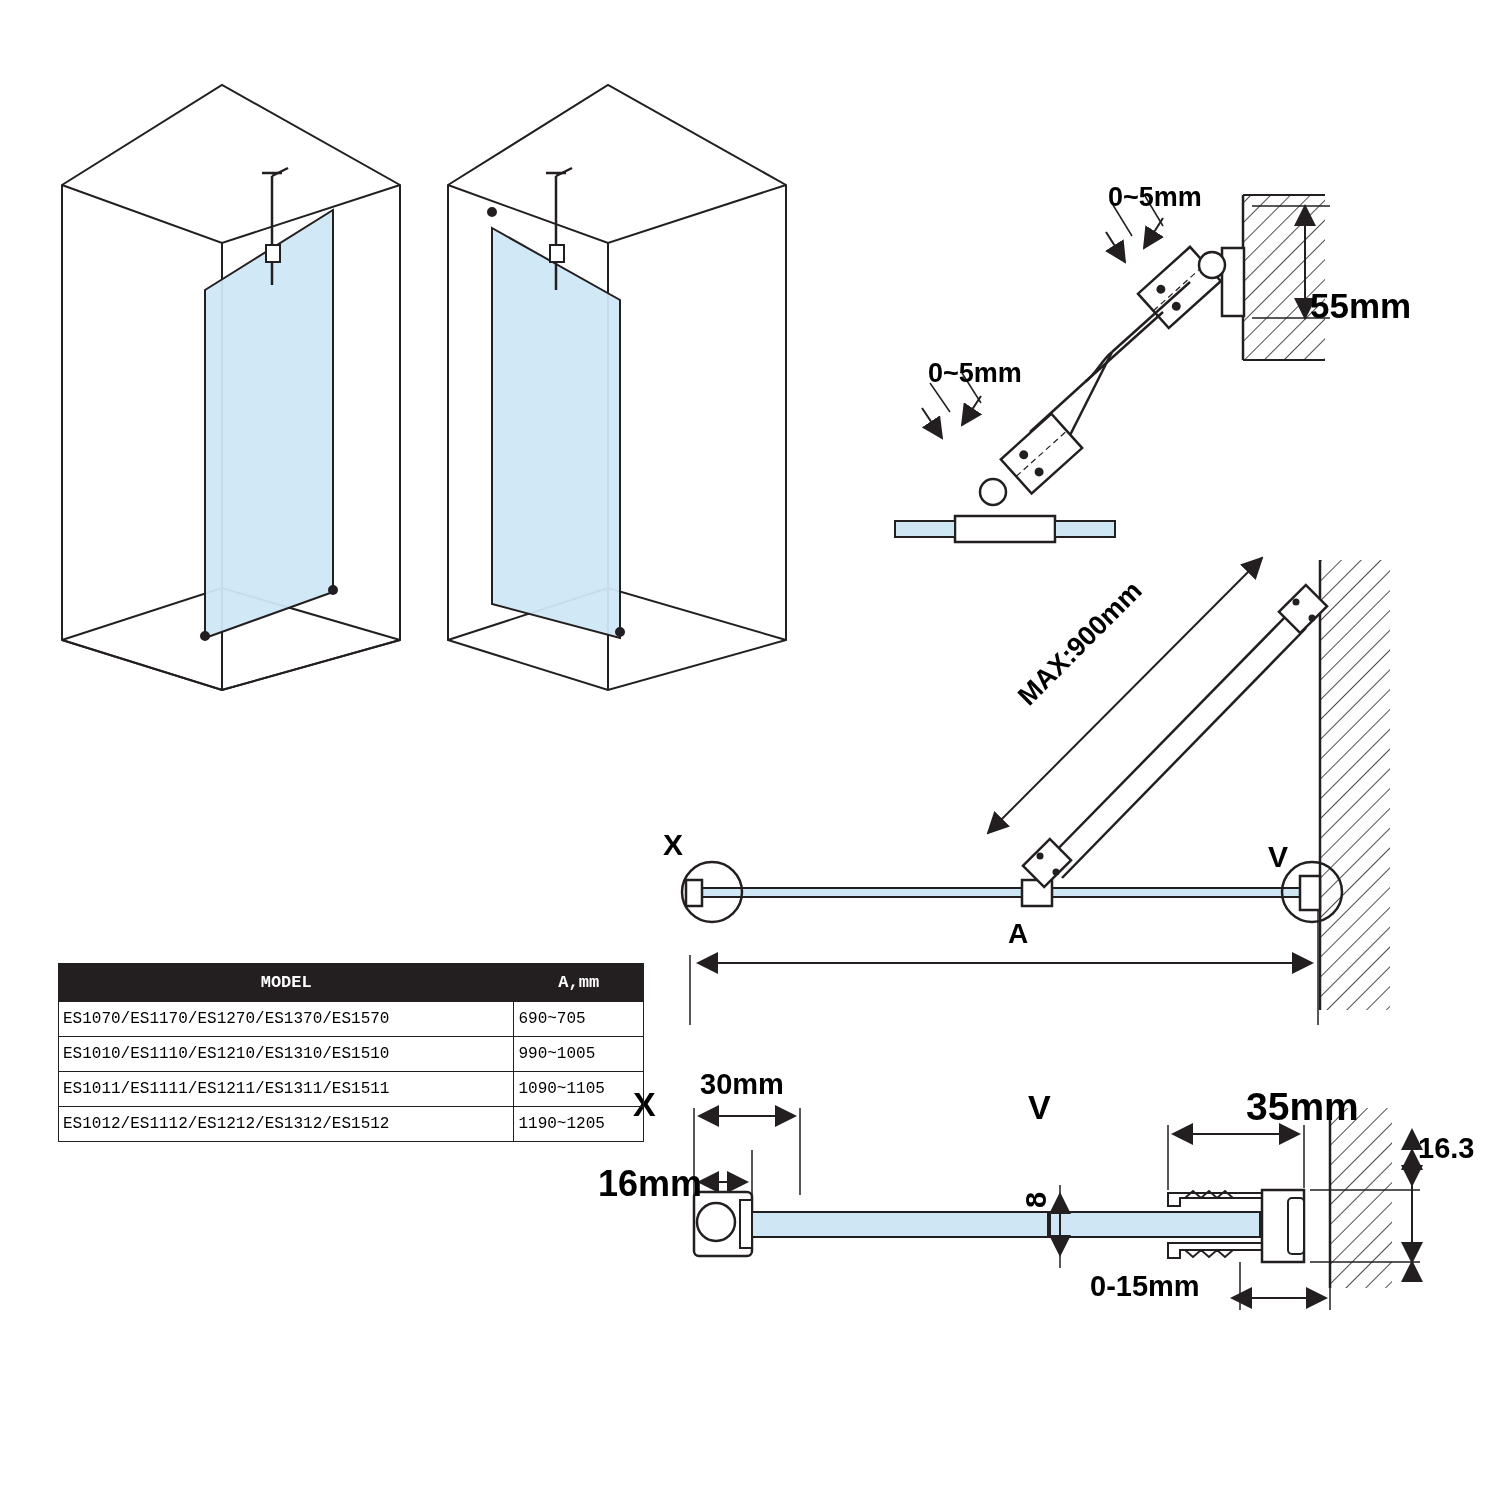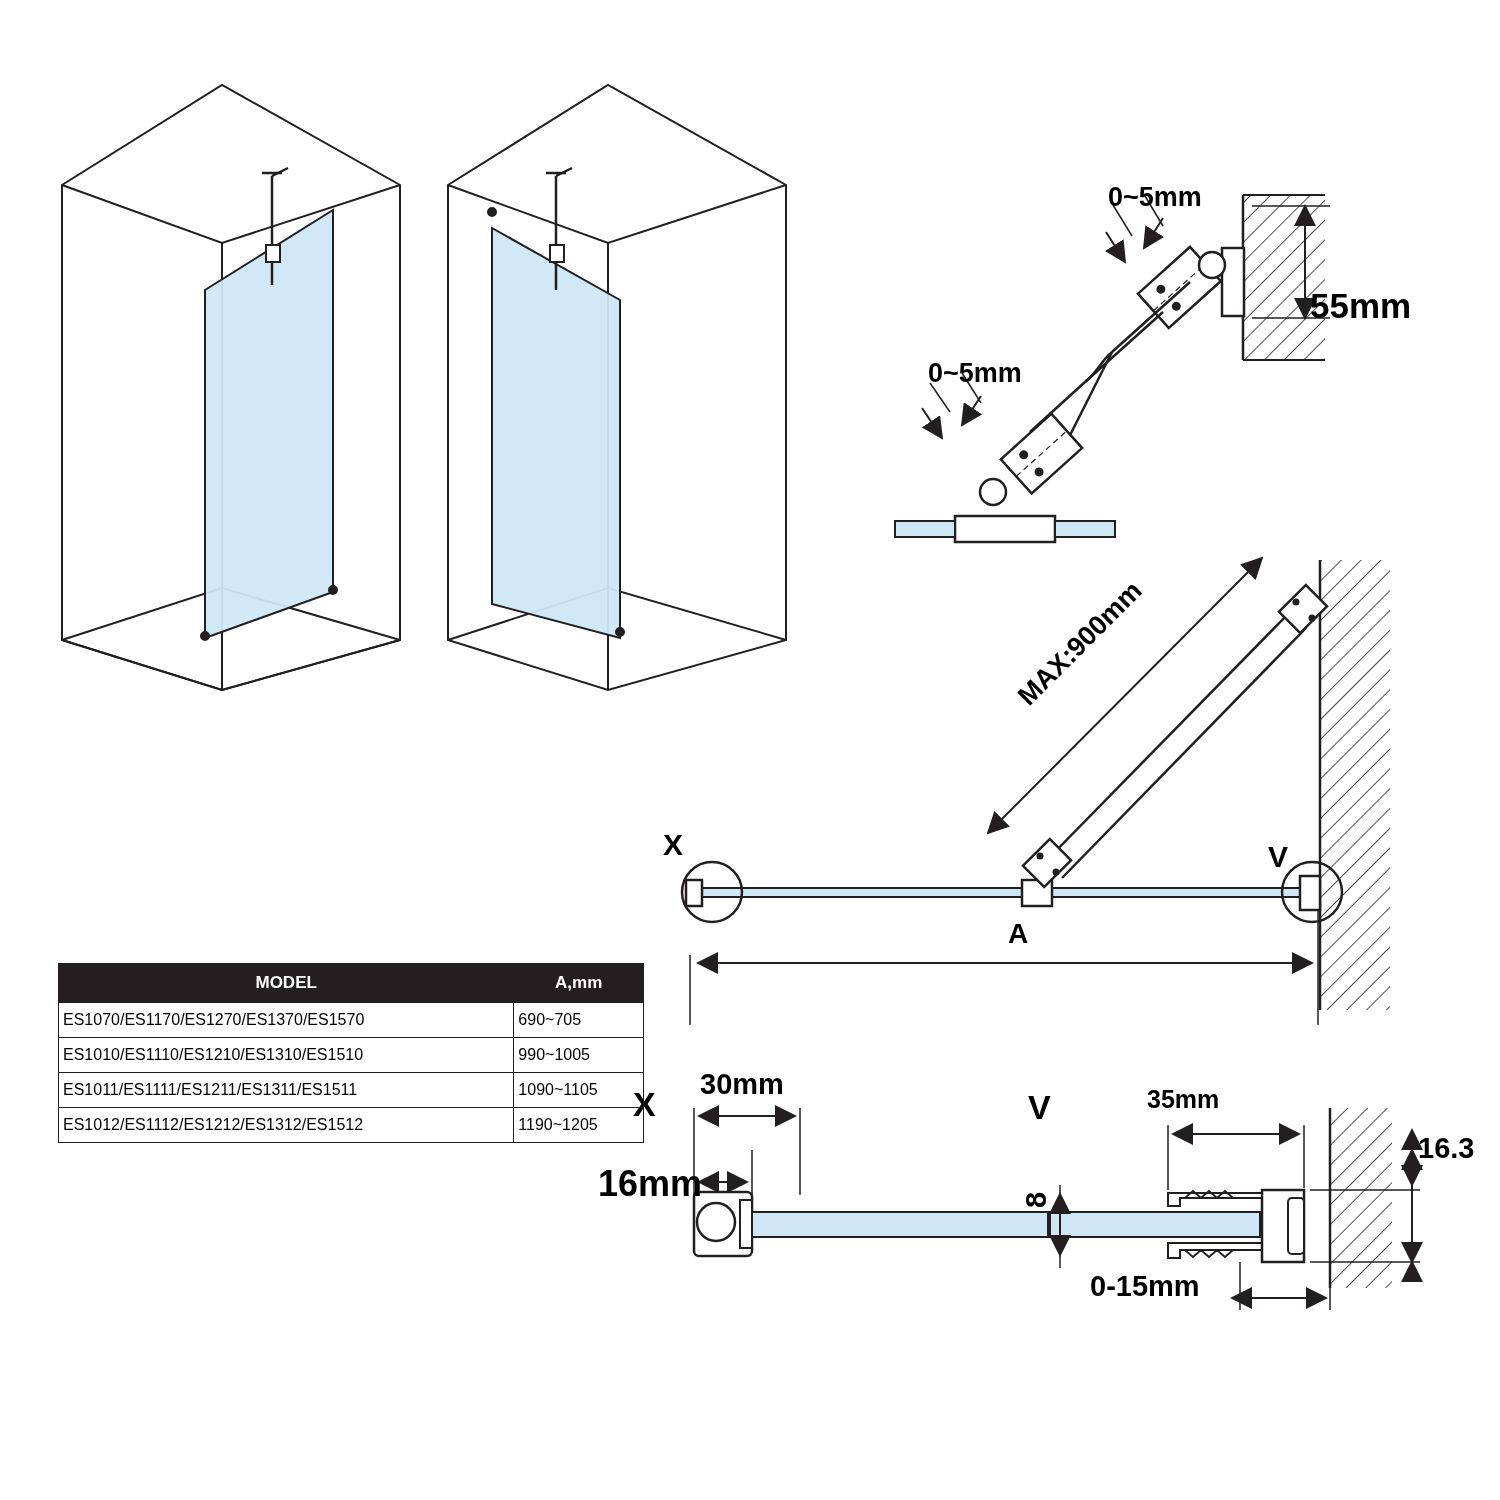--- a/index.html
+++ b/index.html
@@ -1,21 +1,21 @@
 <!DOCTYPE html>
 <html><head>
 <meta charset="utf-8">
 <style>
   html,body{margin:0;padding:0;background:#ffffff;}
   body{width:1500px;height:1500px;position:relative;font-family:"Liberation Sans",sans-serif;color:#000;}
   .stage{position:absolute;left:0;top:0;width:1500px;height:1500px;}
   svg{display:block;}
   .lbl{position:absolute;font-weight:bold;white-space:nowrap;}
   
-  #spec-table{position:absolute;left:58px;top:963px;width:586px;border-collapse:collapse;}
+  #spec-table{position:absolute;left:58px;top:963px;width:586px;border-collapse:collapse;font-family:Liberation Mono, monospace;}
   #spec-table th{background:#231f20;color:#ffffff;font-size:17px;font-weight:bold;padding:9px 4px;border:1.5px solid #231f20;text-align:center;}
   #spec-table td{font-size:16px;padding:8px 4px;border:1.5px solid #231f20;text-align:left;color:#000;}
   #spec-table td.model{text-align:left;}
   .txt{font-family:"Liberation Sans",sans-serif;font-weight:bold;}
 </style>
 </head>
 <body>
 
 <div class="stage">
 
@@ -206,21 +206,21 @@
 <div class="lbl txt" style="left:928px;top:358px;font-size:27px;">0~5mm</div>
 <div class="lbl txt" style="left:1310px;top:286px;font-size:35px;">55mm</div>
 <div class="lbl txt" style="left:1012px;top:690px;font-size:27px;transform:rotate(-45deg);transform-origin:left top;">MAX:900mm</div>
 <div class="lbl txt" style="left:663px;top:828px;font-size:30px;">X</div>
 <div class="lbl txt" style="left:1268px;top:840px;font-size:30px;">V</div>
 <div class="lbl txt" style="left:1008px;top:918px;font-size:28px;">A</div>
 <div class="lbl txt" style="left:633px;top:1085px;font-size:34px;">X</div>
 <div class="lbl txt" style="left:700px;top:1068px;font-size:29px;">30mm</div>
 <div class="lbl txt" style="left:598px;top:1163px;font-size:36px;">16mm</div>
 <div class="lbl txt" style="left:1028px;top:1088px;font-size:34px;">V</div>
-<div class="lbl txt" style="left:1147px;top:1085px;font-size:25px;">35mm</div>
+<div class="lbl txt" style="left:1246px;top:1085px;font-size:39px;">35mm</div>
 <div class="lbl txt" style="left:1418px;top:1108px;font-size:29px;margin-top:24px;">16.3</div>
 <div class="lbl txt" style="left:1020px;top:1208px;font-size:29px;transform:rotate(-90deg);transform-origin:left top;">8</div>
 <div class="lbl txt" style="left:1090px;top:1270px;font-size:29px;">0-15mm</div>
 
 <table id="spec-table">
   <thead>
     <tr>
       <th>MODEL</th>
       <th>A,mm</th>
     </tr>

